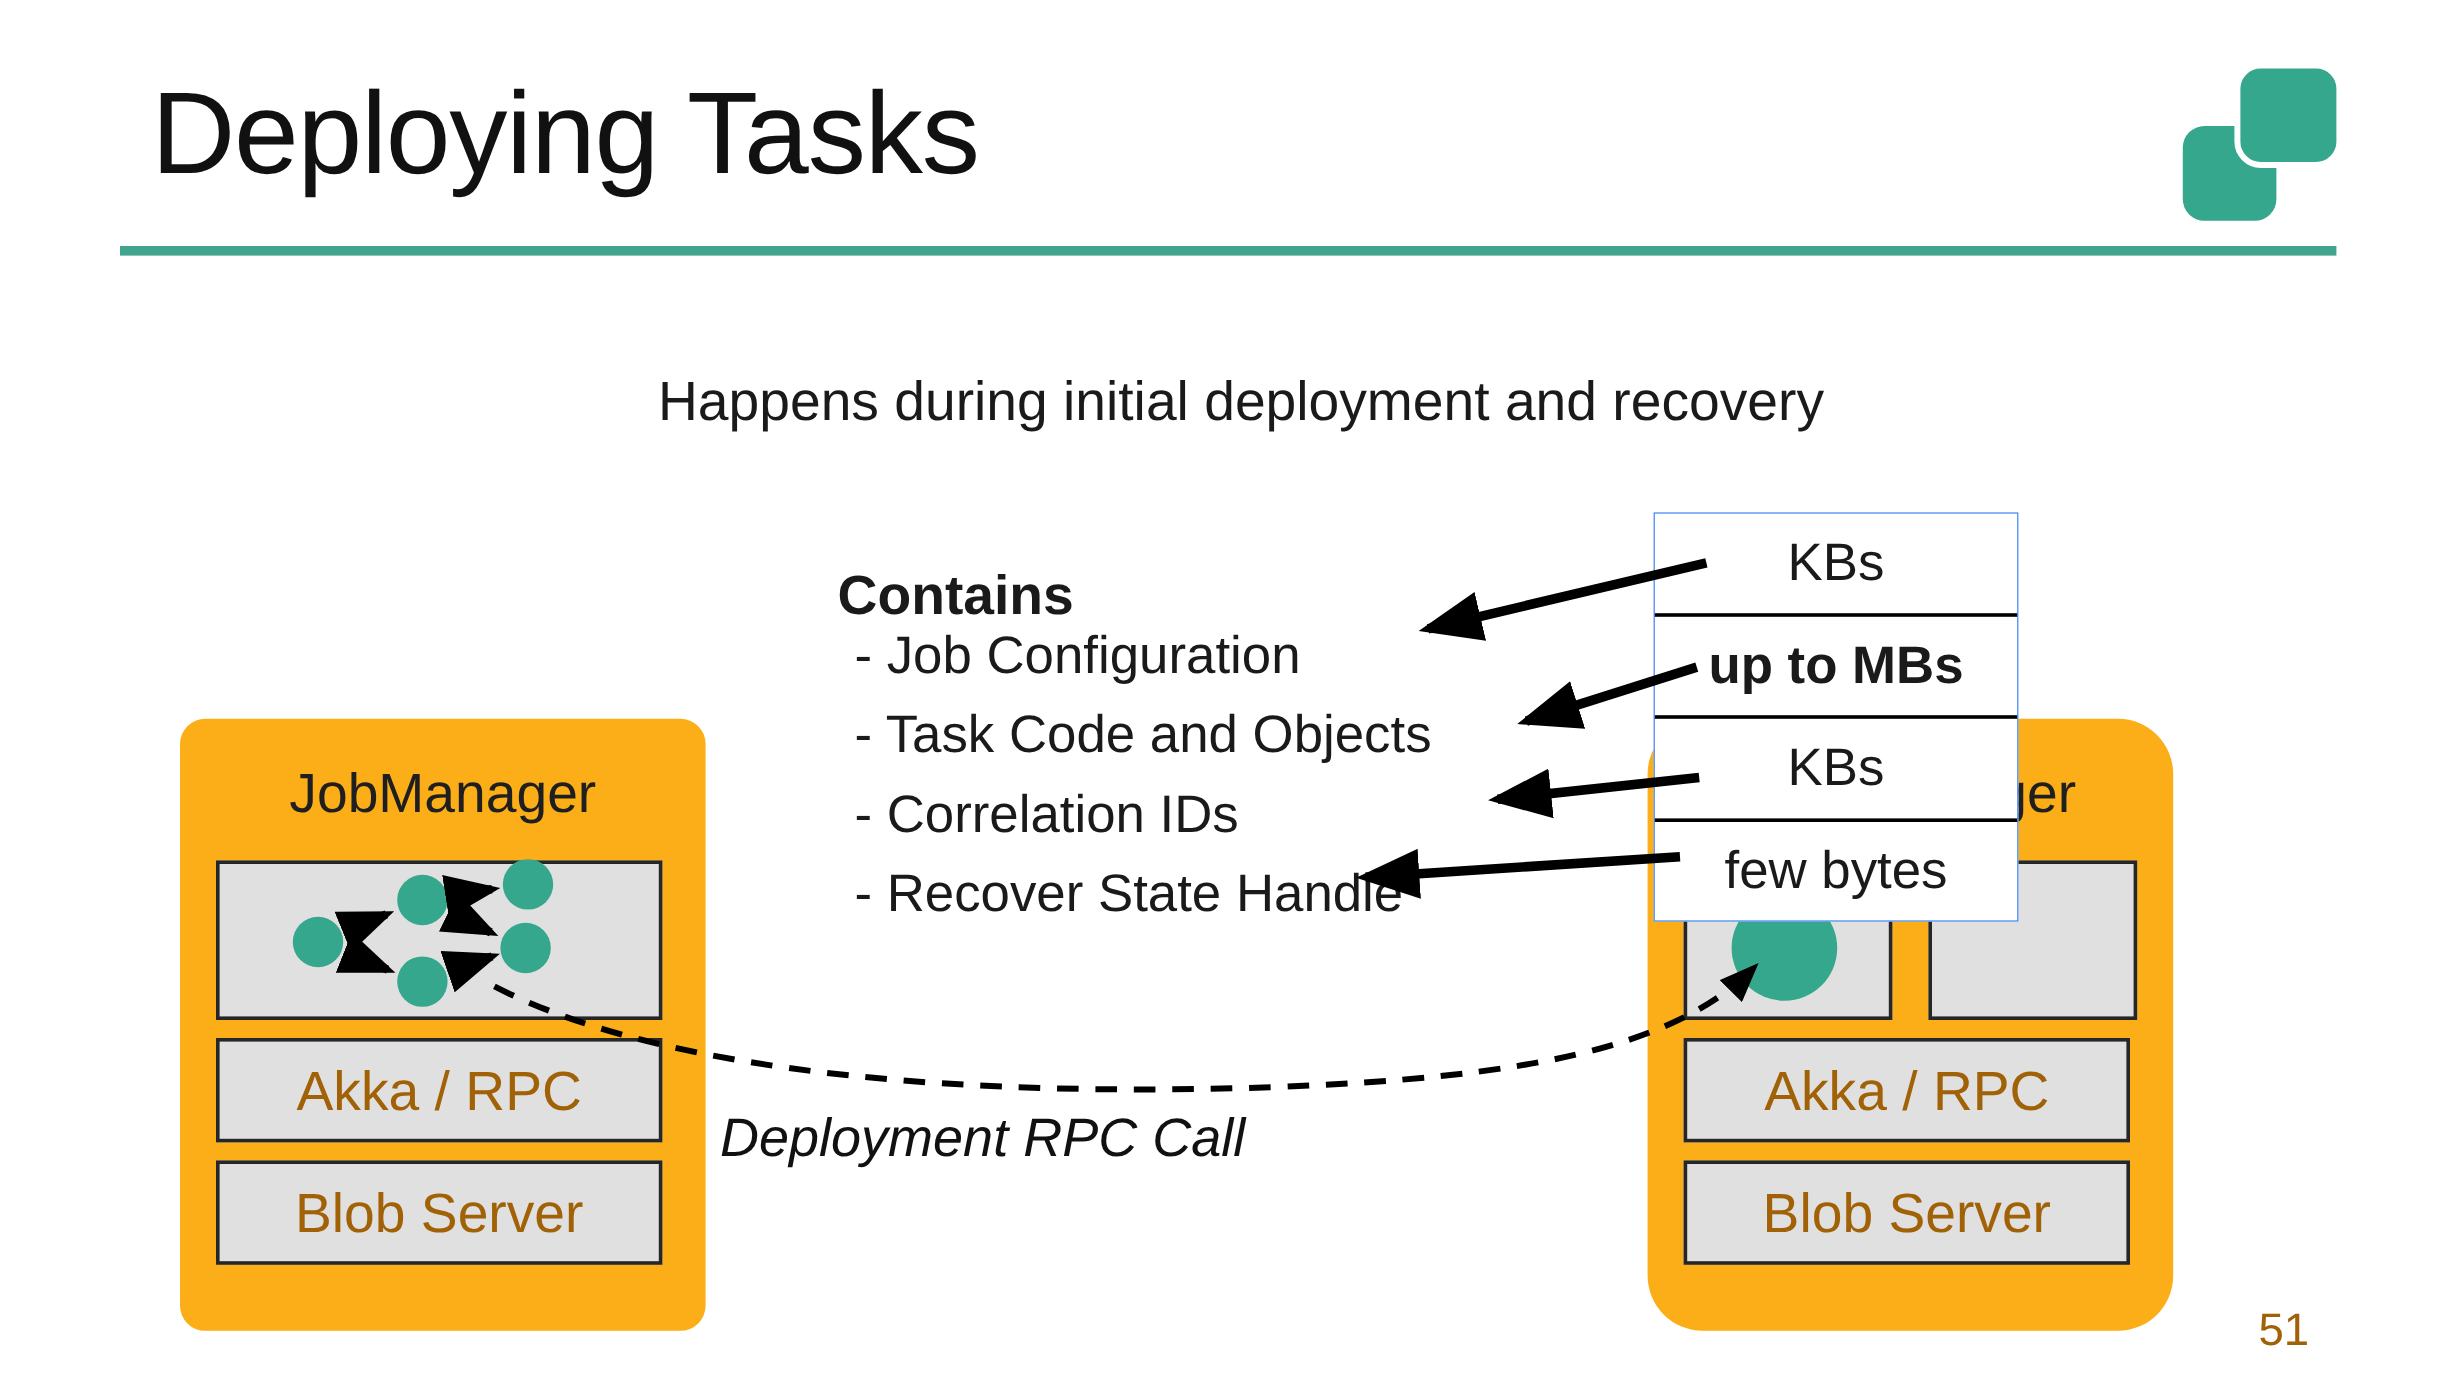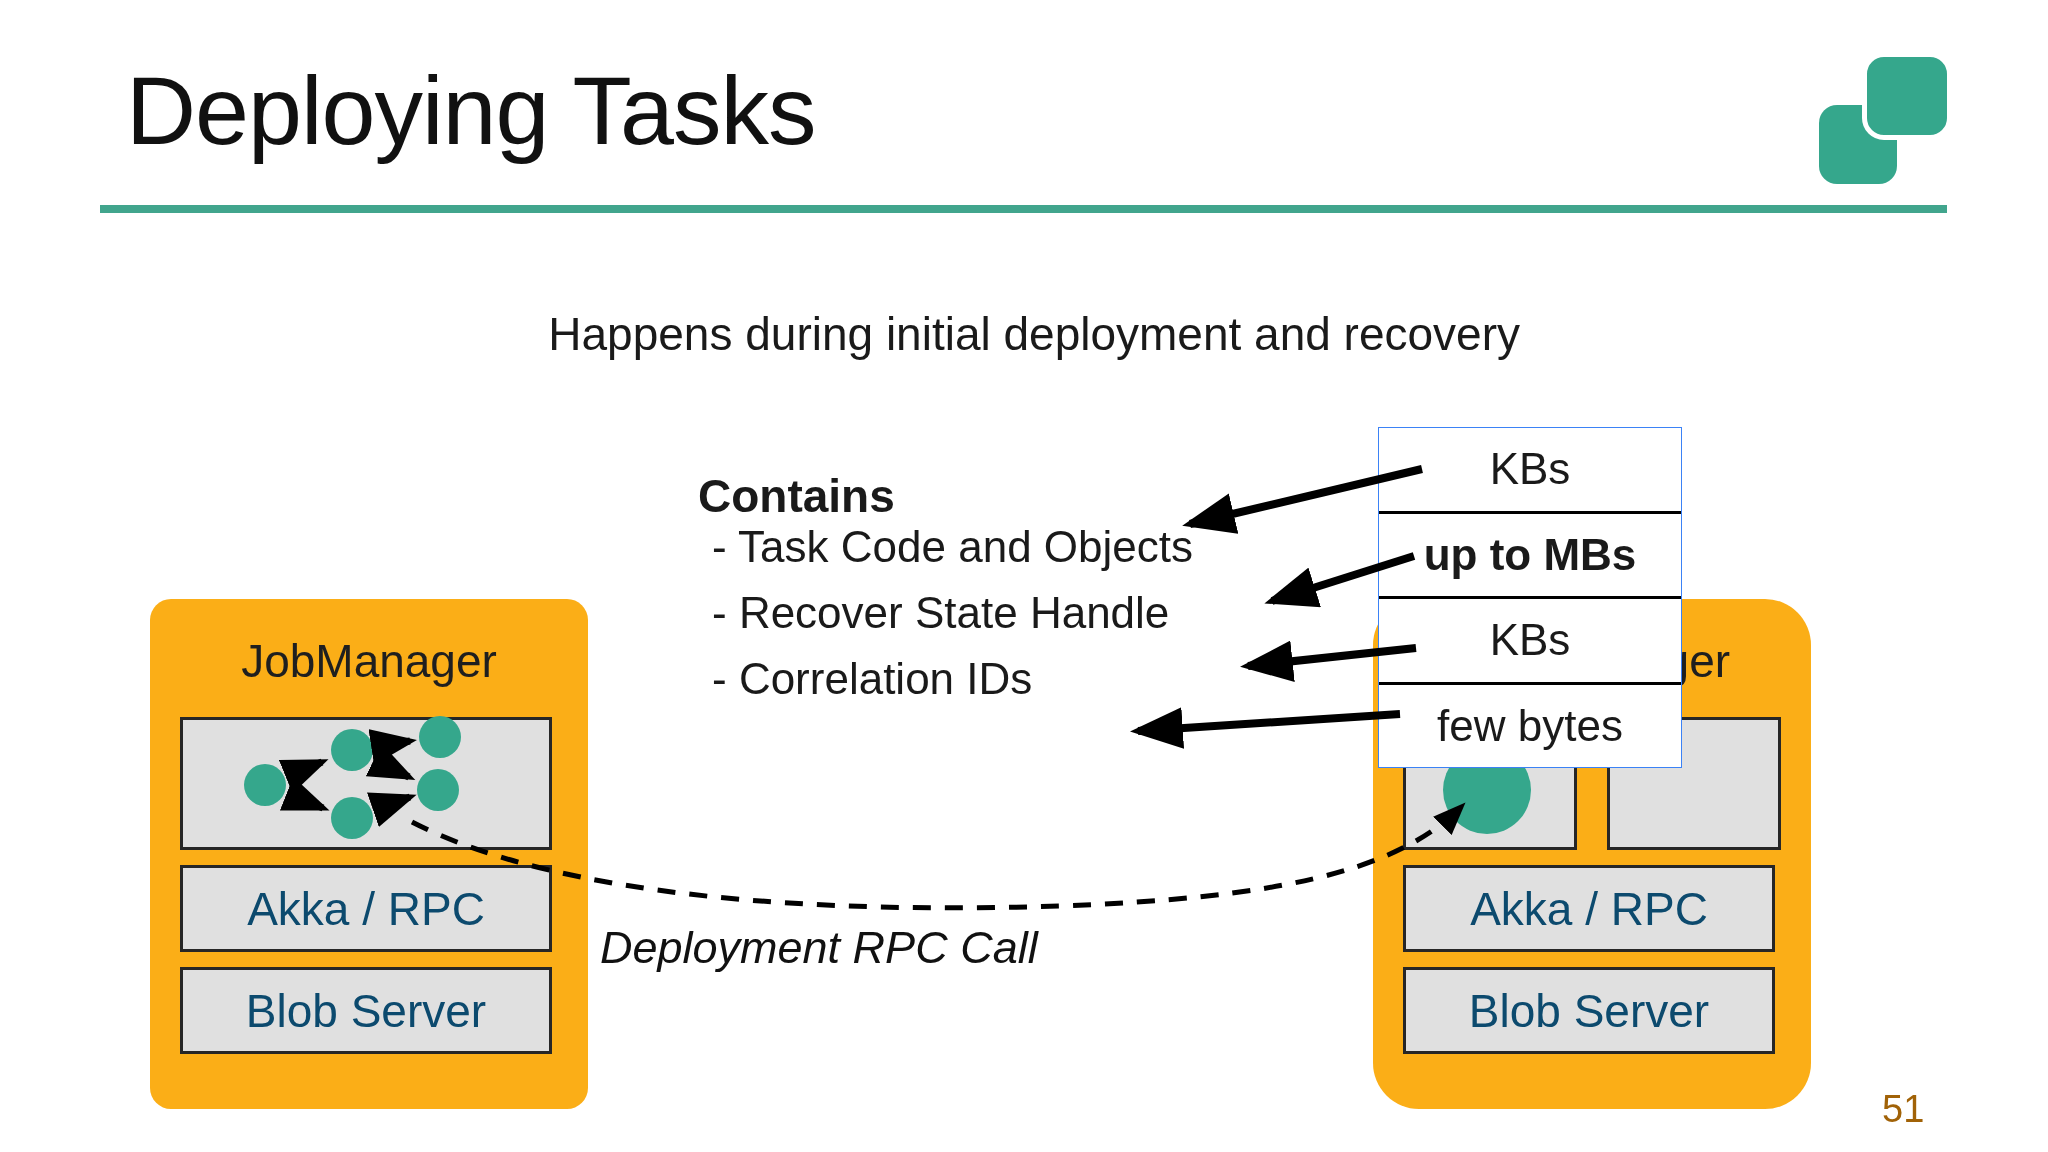--- a/index.html
+++ b/index.html
@@ -51,21 +51,21 @@
   .machine.right{left:1373px;}
   .machine-title{
     position:absolute;left:0;right:0;top:36px;text-align:center;
     font-size:46px;line-height:52px;color:#1f1f1f;white-space:nowrap;
   }
   .panel{
     position:absolute;left:30px;width:372px;background:#E0E0E0;
     border:3px solid #262626;box-sizing:border-box;
   }
   .panel.label{display:flex;align-items:center;justify-content:center;
-    font-size:46px;color:#0c4a6e;white-space:nowrap;}
+    font-size:46px;color:#a16207;white-space:nowrap;}
   .panel.graph{top:118px;height:133px;}
   .panel.rpc{top:266px;height:87px;}
   .panel.blob{top:368px;height:87px;}
   .slot{position:absolute;top:118px;height:133px;width:174px;background:#E0E0E0;
     border:3px solid #262626;box-sizing:border-box;}
   .slot.s1{left:30px;}
   .slot.s2{left:234px;}
   .task-circle{position:absolute;left:70px;top:147px;width:88px;height:88px;
     border-radius:50%;background:#35A78C;z-index:1;}
 
@@ -85,23 +85,24 @@
 
 <div class="abs title">Deploying Tasks</div>
 <div class="abs title-rule"></div>
 <div class="abs logo-square logo-back"></div>
 <div class="abs logo-square logo-front"></div>
 
 <div class="abs subtitle">Happens during initial deployment and recovery</div>
 
 <div class="abs contains-heading">Contains</div>
 <div class="abs contains-items">
+  <div>- Job Configuration</div>
   <div>- Task Code and Objects</div>
+  <div>- Correlation IDs</div>
   <div>- Recover State Handle</div>
-  <div>- Correlation IDs</div>
 </div>
 
 <div class="abs machine left">
   <div class="machine-title">JobManager</div>
   <div class="panel graph"></div>
   <div class="panel rpc label">Akka / RPC</div>
   <div class="panel blob label">Blob Server</div>
 </div>
 
 <div class="abs machine right">

